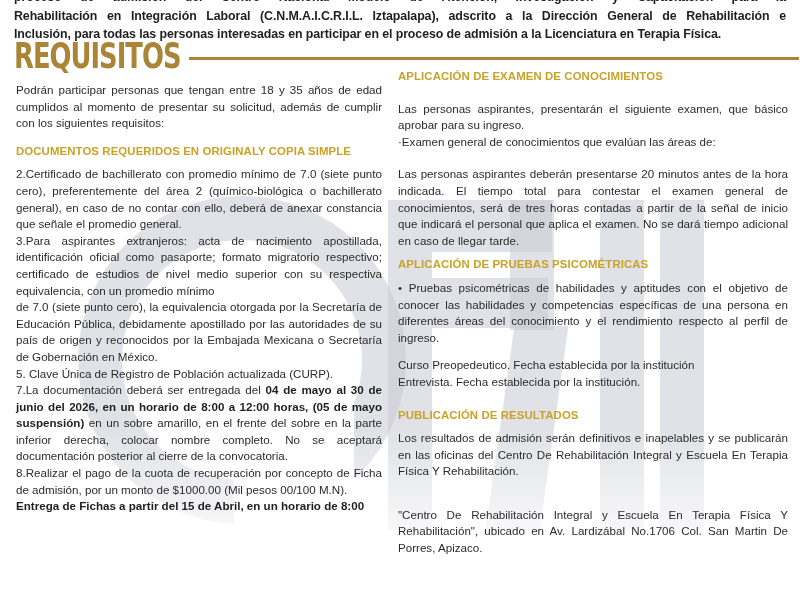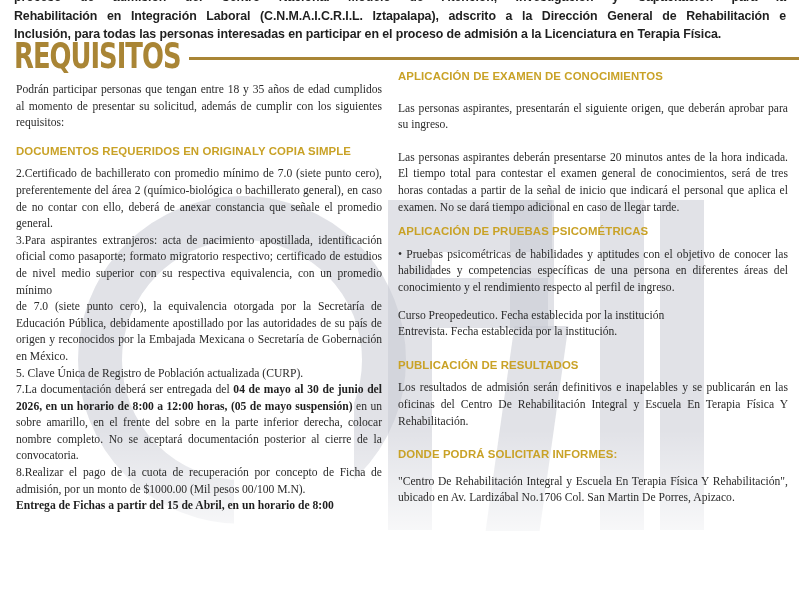--- a/index.html
+++ b/index.html
@@ -53,21 +53,21 @@
     letter-spacing:-1.2px;transform:scaleX(.82);transform-origin:left top;
     line-height:36px;
   }
   #title-rule{position:absolute;left:175px;top:17px;width:610px;height:3px;background:#a98535;}
 
   
   .col{position:absolute;top:82px;font-size:11.6px;line-height:16.6px;}
   #col-left{left:16px;width:366px;}
   #col-right{left:398px;width:390px;top:68px;}
 
-  p.body{margin:0 0 0 0;text-align:justify;color:#2b2b2b;font-family:Liberation Serif, serif;}
+  p.body{margin:0 0 0 0;text-align:justify;color:#2b2b2b;}
   p.body + p.body{margin-top:0;}
   .gap{height:11px;}
   .gap-sm{height:7px;}
   .gap-lg{height:16px;}
 
   .gold-head{
     color:#c9a227;font-weight:bold;font-size:11.4px;
     letter-spacing:.1px;margin:0;
   }
   .gold-head.center{text-align:left;}
@@ -120,38 +120,38 @@
     <p class="body">8.Realizar el pago de la cuota de recuperación por concepto de Ficha de admisión, por un monto de $1000.00 (Mil pesos 00/100 M.N).</p>
 
     <p class="body"><b>Entrega de Fichas a partir del 15 de Abril, en un horario de 8:00</b></p>
   </div>
 
   <div class="col" id="col-right">
 
     <p class="gold-head center">APLICACIÓN DE EXAMEN DE CONOCIMIENTOS</p>
     <div class="gap-lg"></div>
 
-    <p class="body">Las personas aspirantes, presentarán el siguiente origen, que deberán aprobar para su ingreso.</p>
+    <p class="body">Las personas aspirantes, presentarán el siguiente examen, que básico aprobar para su ingreso.</p>
+    <p class="body nowrapline">·Examen general de conocimientos que evalúan las áreas de:</p>
 
     <div class="gap-lg"></div>
     <p class="body">Las personas aspirantes deberán presentarse 20 minutos antes de la hora indicada. El tiempo total para contestar el examen general de conocimientos, será de tres horas contadas a partir de la señal de inicio que indicará el personal que aplica el examen. No se dará tiempo adicional en caso de llegar tarde.</p>
 
     <div class="gap-sm"></div>
     <p class="gold-head center">APLICACIÓN DE PRUEBAS  PSICOMÉTRICAS</p>
     <div class="gap-sm"></div>
 
     <p class="body">• Pruebas psicométricas de habilidades y aptitudes con el objetivo de conocer las habilidades y competencias específicas de una persona en diferentes áreas del conocimiento y el rendimiento respecto al perfil de ingreso.</p>
     <div class="gap"></div>
     <p class="body nowrapline">Curso Preopedeutico. Fecha establecida por la institución</p>
     <p class="body nowrapline">Entrevista. Fecha establecida por la institución.</p>
 
     <div class="gap-lg"></div>
     <p class="gold-head center">PUBLICACIÓN DE RESULTADOS</p>
     <div class="gap-sm"></div>
     <p class="body">Los resultados de admisión serán definitivos e inapelables y se publicarán en las oficinas del Centro De Rehabilitación Integral y Escuela En Terapia Física Y Rehabilitación.</p>
 
     <div class="gap-lg"></div>
-    <p class="gold-head center">DONDE PODRÁ SOLICITAR INFORMES:</p>
     <div class="gap"></div>
     <p class="body">"Centro De Rehabilitación Integral y Escuela En Terapia Física Y Rehabilitación", ubicado en Av. Lardizábal No.1706 Col. San Martin De Porres, Apizaco.</p>
   </div>
 
 </div>
 
 </body></html>

